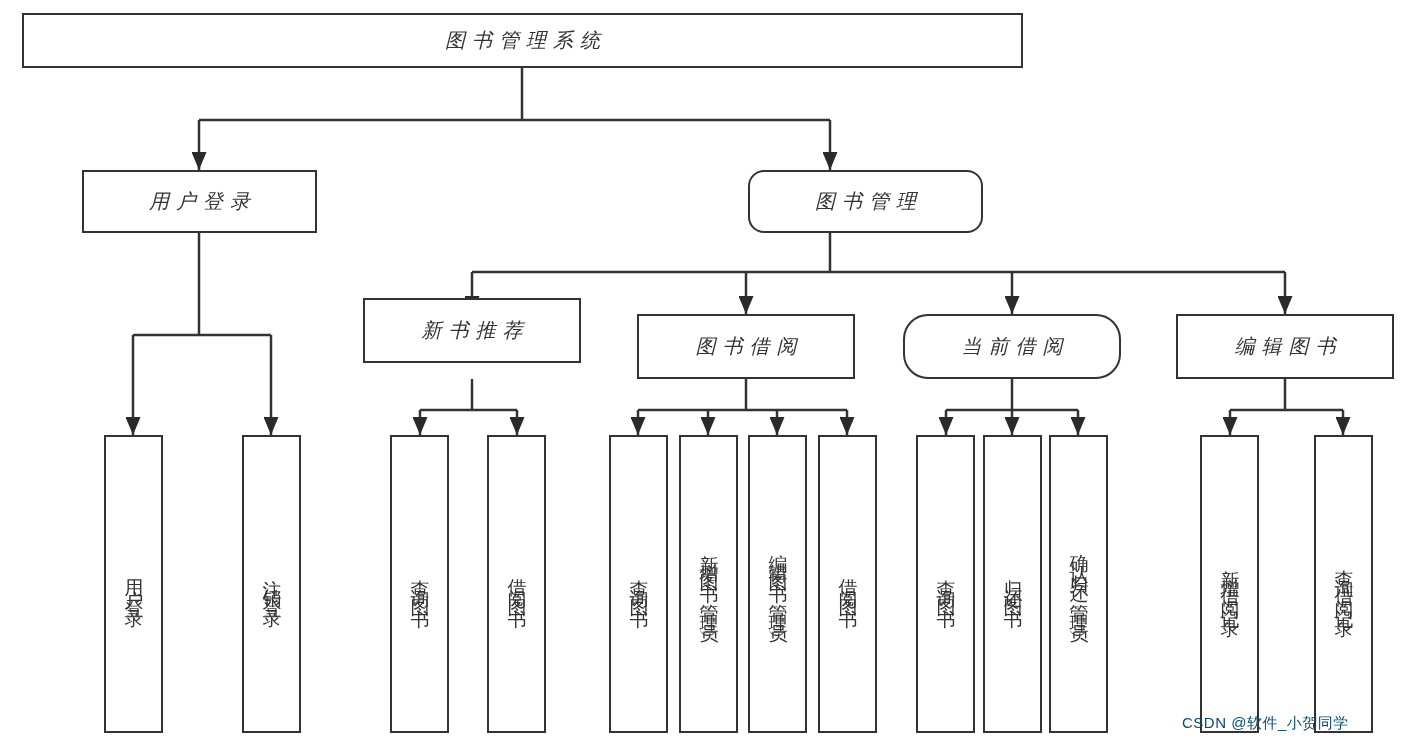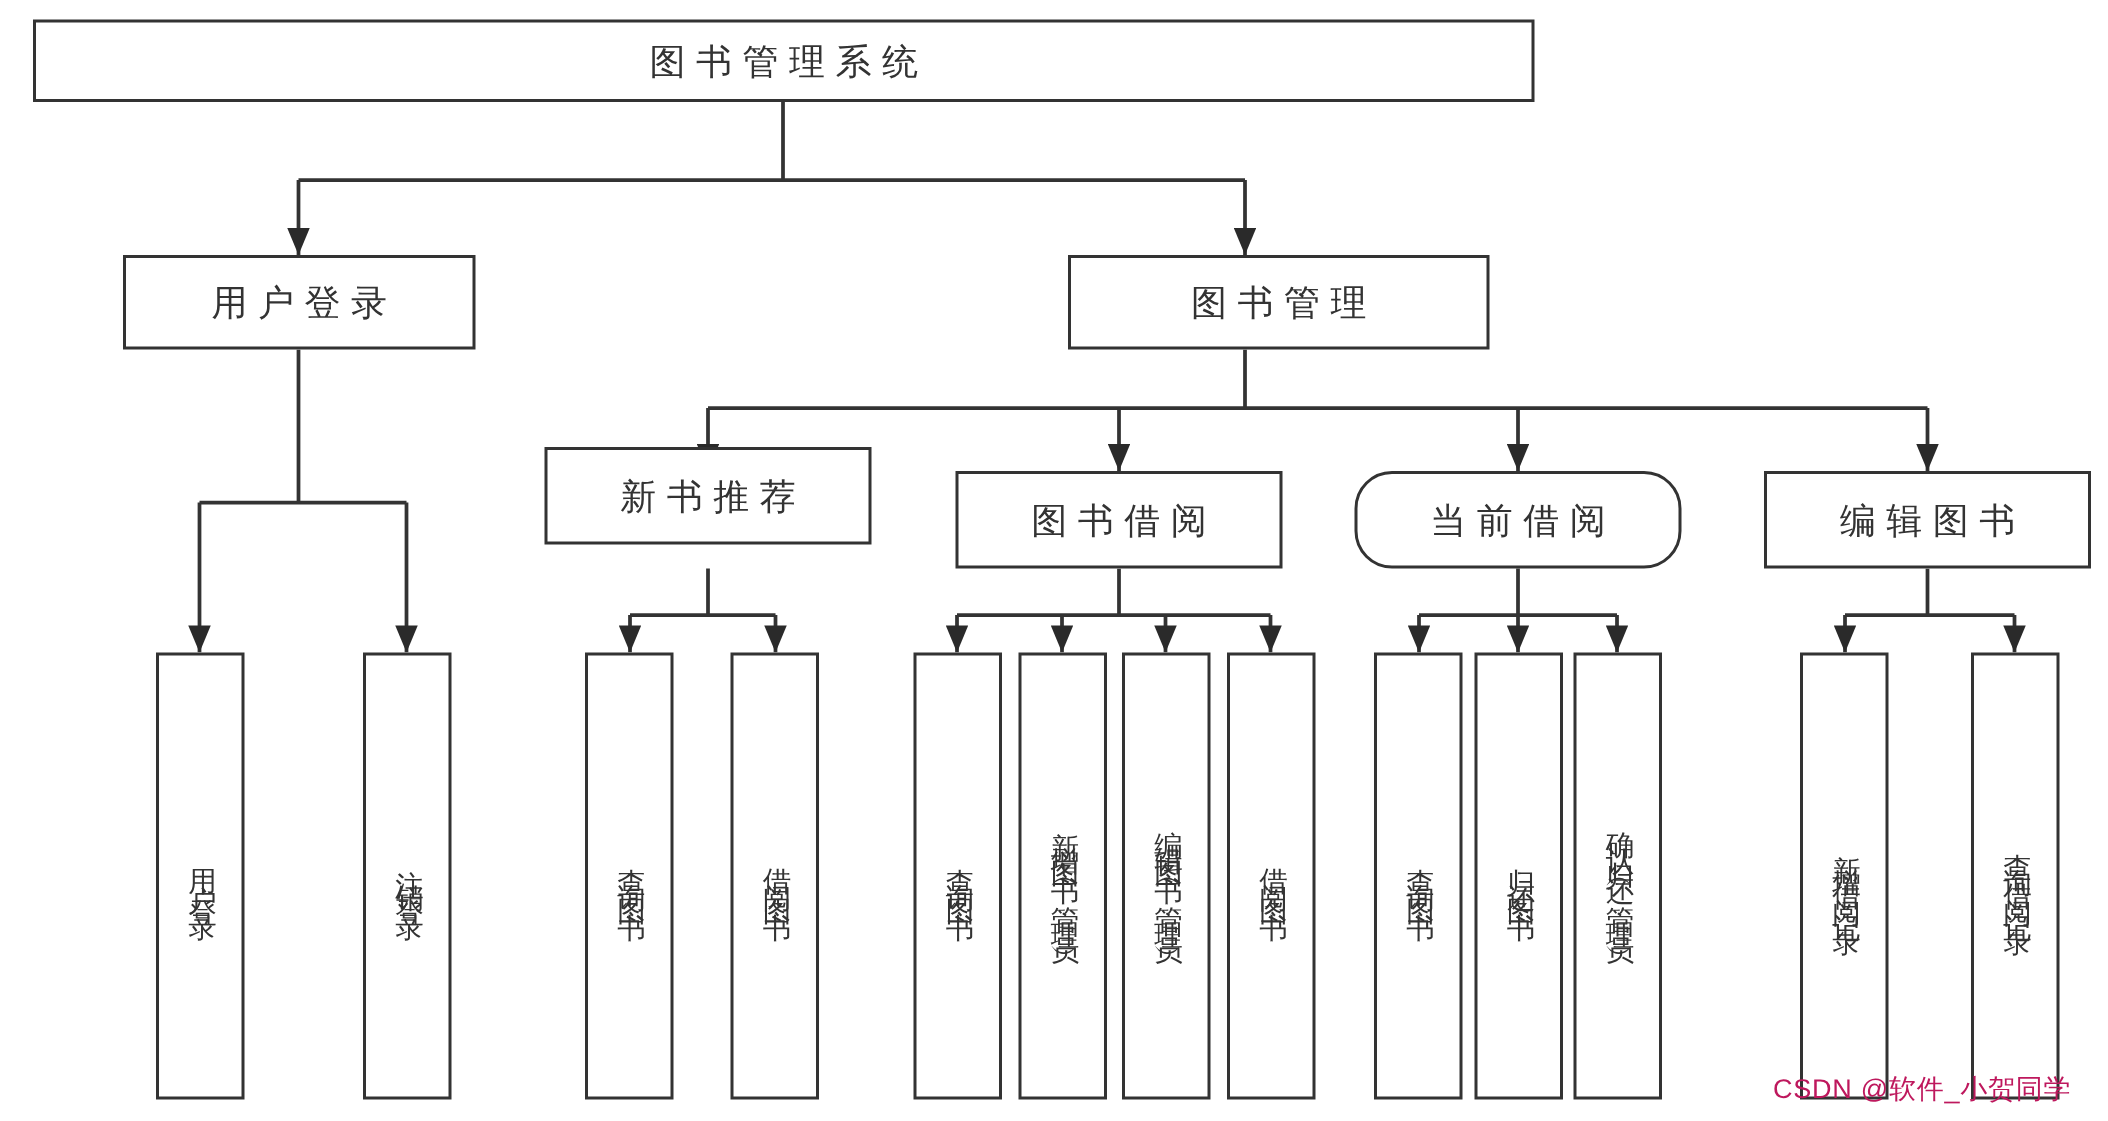--- a/index.html
+++ b/index.html
@@ -27,42 +27,43 @@
     position: absolute;
     box-sizing: border-box;
     background: #ffffff;
     border: 2.5px solid #333333;
     color: #333333;
   }
   .hbox {
     display: flex;
     align-items: center;
     justify-content: center;
-    font-size: 24px;
+    font-size: 20px;
     letter-spacing: 7px;
     text-indent: 7px; 
     white-space: nowrap;
+    font-style: italic;
   }
   .vbox {
     width: 59px;
     height: 298px;
     writing-mode: vertical-rl;
     text-orientation: mixed;
     text-align: center;
     line-height: 54px;
     font-size: 19px;
     letter-spacing: 10px;
   }
   .watermark {
     position: absolute;
     left: 1182px;
     top: 714px;
-    font-size: 18px;
+    font-size: 15px;
     letter-spacing: 0.5px;
-    color: #be185d;
+    color: #0c4a6e;
     white-space: nowrap;
     z-index: 5;
   }
 </style>
 </head>
 <body>
 
 <div class="stage">
 
   <svg class="connectors" viewBox="0 0 1405 747" xmlns="http://www.w3.org/2000/svg">
@@ -111,21 +112,21 @@
       <path d="M1285,379 V410"></path>
       <path d="M1230,410 H1343"></path>
       <path d="M1230,410 V435" marker-end="url(#ah)"></path>
       <path d="M1343,410 V435" marker-end="url(#ah)"></path>
     </g>
   </svg>
 
   <div class="node hbox" style="left:22px; top:13px; width:1001px; height:55px;">图书管理系统</div>
 
   <div class="node hbox" style="left:82px; top:170px; width:235px; height:63px;">用户登录</div>
-  <div class="node hbox" style="left:712px; top:170px; width:281px; height:63px;">图书管理</div>
+  <div class="node hbox" style="left:748px; top:170px; width:235px; height:63px;border-radius:16px;">图书管理</div>
 
   <div class="node hbox" style="left:363px; top:298px; width:218px; height:65px;">新书推荐</div>
   <div class="node hbox" style="left:637px; top:314px; width:218px; height:65px;">图书借阅</div>
   <div class="node hbox" style="left:903px; top:314px; width:218px; height:65px;border-radius:25px;">当前借阅</div>
   <div class="node hbox" style="left:1176px; top:314px; width:218px; height:65px;">编辑图书</div>
 
   <div class="node vbox" style="left:104px; top:435px;">用户登录</div>
   <div class="node vbox" style="left:242px; top:435px;">注销登录</div>
 
   <div class="node vbox" style="left:390px; top:435px;">查询图书</div>

